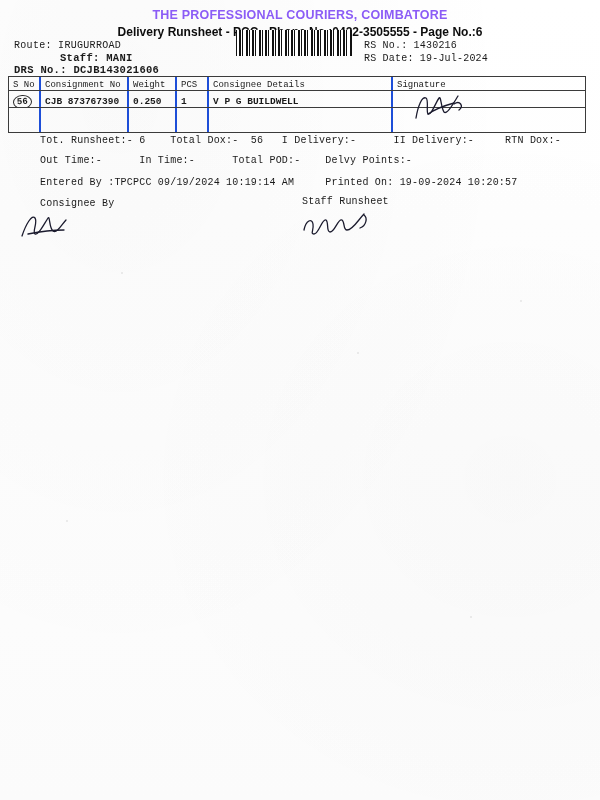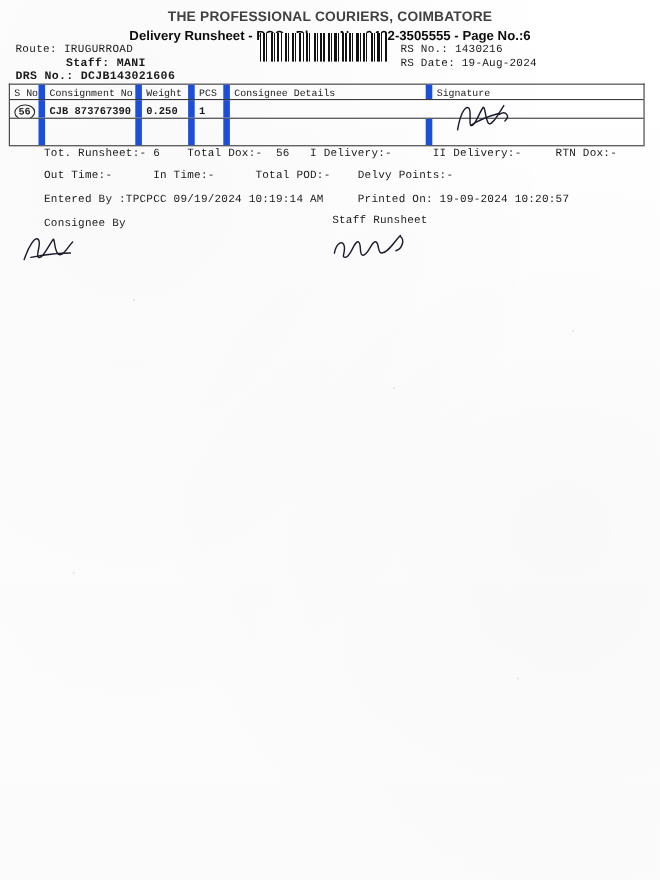--- a/index.html
+++ b/index.html
@@ -34,21 +34,21 @@
   .title {
     position: absolute;
     left: 0;
     top: 8px;
     width: 600px;
     text-align: center;
     font-family: "Liberation Sans", sans-serif;
     font-weight: bold;
     font-size: 12.5px;
     letter-spacing: 0.2px;
-    color: #404040;
+    color: #8b5cf6;
   }
   .subtitle {
     position: absolute;
     left: 0;
     top: 25px;
     width: 600px;
     text-align: center;
     font-family: "Liberation Sans", sans-serif;
     font-weight: bold;
     font-size: 12px;
@@ -125,21 +125,21 @@
     font-size: 9px;
     padding: 2px 4px;
     height: 13px;
     line-height: 13px;
   }
   .thead {
     border-bottom: 1px solid #3b3b3b;
   }
   .tcell {
     box-sizing: border-box;
-    border-right: 6px solid #1d4ed8;
+    border-right: 2px solid #1d4ed8;
     font-size: 9.5px;
     padding: 3px 4px;
     overflow: hidden;
     white-space: nowrap;
   }
   .tcell:last-child { border-right: none; }
   .c-sno    { width: 32px; }
   .c-cn     { width: 88px; }
   .c-wt     { width: 48px; }
   .c-pcs    { width: 32px; }
@@ -207,39 +207,40 @@
   <div class="title">THE PROFESSIONAL COURIERS, COIMBATORE</div>
   <div class="subtitle">Delivery Runsheet - PCC - Phone No.:0422-3505555 - Page No.:6</div>
 
   <div class="route">Route: IRUGURROAD</div>
   <div class="staff">Staff: MANI</div>
   <div class="drs">DRS No.: DCJB143021606</div>
 
   <div class="barcode"></div>
 
   <div class="rsno">RS No.:  1430216</div>
-  <div class="rsdate">RS Date: 19-Aug-2024</div>
+  <div class="rsdate">RS Date: 19-Jul-2024</div>
 
   <div class="tbl">
     <div class="trow thead">
       <div class="tcell c-sno">S No</div>
       <div class="tcell c-cn">Consignment No</div>
       <div class="tcell c-wt">Weight</div>
       <div class="tcell c-pcs">PCS</div>
       <div class="tcell c-cons">Consignee Details</div>
       <div class="tcell c-sign">Signature</div>
     </div>
 
     <div class="trow tbody">
       <div class="tcell c-sno">
         <span class="sno-circle">56</span>
       </div>
       <div class="tcell c-cn">CJB 873767390</div>
       <div class="tcell c-wt">0.250</div>
       <div class="tcell c-pcs">1</div>
+      <div class="tcell c-cons">V P G BUILDWELL</div>
       <div class="tcell c-sign"></div>
     </div>
 
     <div class="trow filler">
       <div class="tcell c-sno"></div>
       <div class="tcell c-cn"></div>
       <div class="tcell c-wt"></div>
       <div class="tcell c-pcs"></div>
       <div class="tcell c-cons"></div>
       <div class="tcell c-sign"></div>

